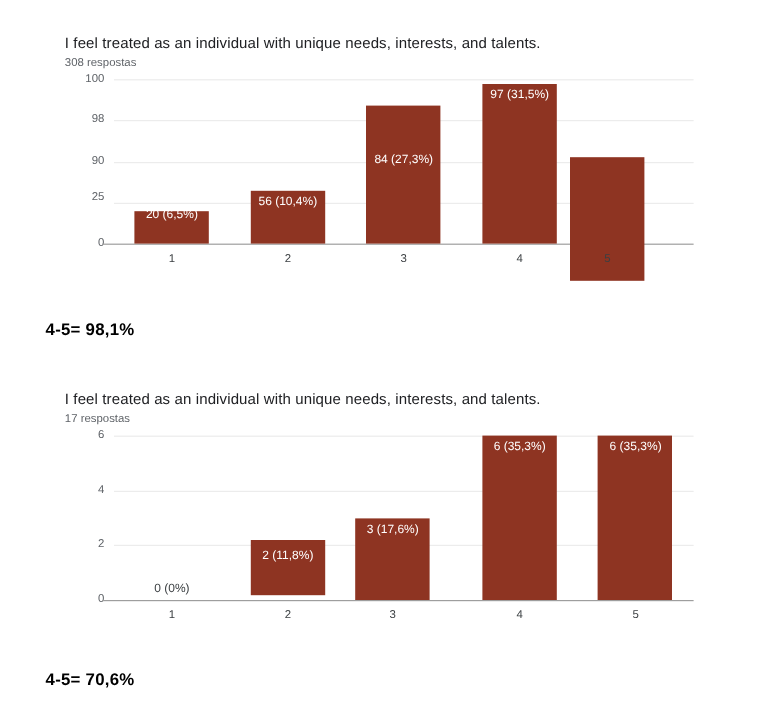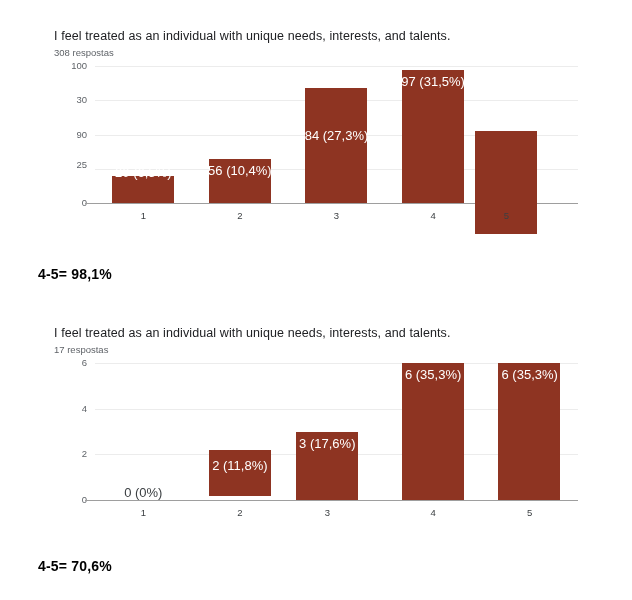--- a/index.html
+++ b/index.html
@@ -104,21 +104,21 @@
     bottom: 0;
     left: 17px;
     width: 62px;
     background: #8e3422;
   }
   .bar-label {
     position: absolute;
     left: 0;
     width: 96.6px;
     text-align: center;
-    font-size: 13px;
+    font-size: 10px;
     color: #ffffff;
     white-space: nowrap;
   }
   .bar-label.outside {
     color: #3c4043;
   }
   .xtick {
     position: absolute;
     left: 0;
     width: 96.6px;
@@ -141,34 +141,34 @@
 <body>
 
 <div class="chart-block" id="chart-0" style="top:28px;">
   <div class="chart-title">I feel treated as an individual with unique needs, interests, and talents.</div>
   <div class="chart-subtitle">308 respostas</div>
   <div class="plot-wrap">
     <div class="ytick-col">
         <div class="ytick" style="top: 137px;">0</div>
         <div class="ytick" style="top: 99px;">25</div>
         <div class="ytick" style="top: 68.5px;">90</div>
-        <div class="ytick" style="top: 34.25px;">30</div>
+        <div class="ytick" style="top: 34.25px;">98</div>
         <div class="ytick" style="top: 0px;">100</div>
       </div>
     <div class="plot">
         <div class="axis-line" style="top: 137px;"></div>
         <div class="gridline" style="top: 102.75px;"></div>
         <div class="gridline" style="top: 68.5px;"></div>
         <div class="gridline" style="top: 34.25px;"></div>
         <div class="gridline" style="top: 0px;"></div>
       </div>
     <div class="bars">
         <div class="bar-slot" style="left: 0px; height: 137px;">
           <div class="bar" title="20 (6,5%)" style="height: 27.4px;"></div>
-          <div class="bar-label" style="top: 99px;">20 (6,5%)</div>
+          <div class="bar-label" style="top: 108px;">20 (6,5%)</div>
           <div class="xtick" style="top: 144px;">1</div>
         </div>
         <div class="bar-slot" style="left: 96.6px; height: 137px;">
           <div class="bar" title="32 (10,4%)" style="height: 43.84px;"></div>
           <div class="bar-label" style="top: 97.16px;">56 (10,4%)</div>
           <div class="xtick" style="top: 144px;">2</div>
         </div>
         <div class="bar-slot" style="left: 193.2px; height: 137px;">
           <div class="bar" title="84 (27,3%)" style="height: 115.08px;"></div>
           <div class="bar-label" style="top: 25.92px; margin-top: 36px;">84 (27,3%)</div>

